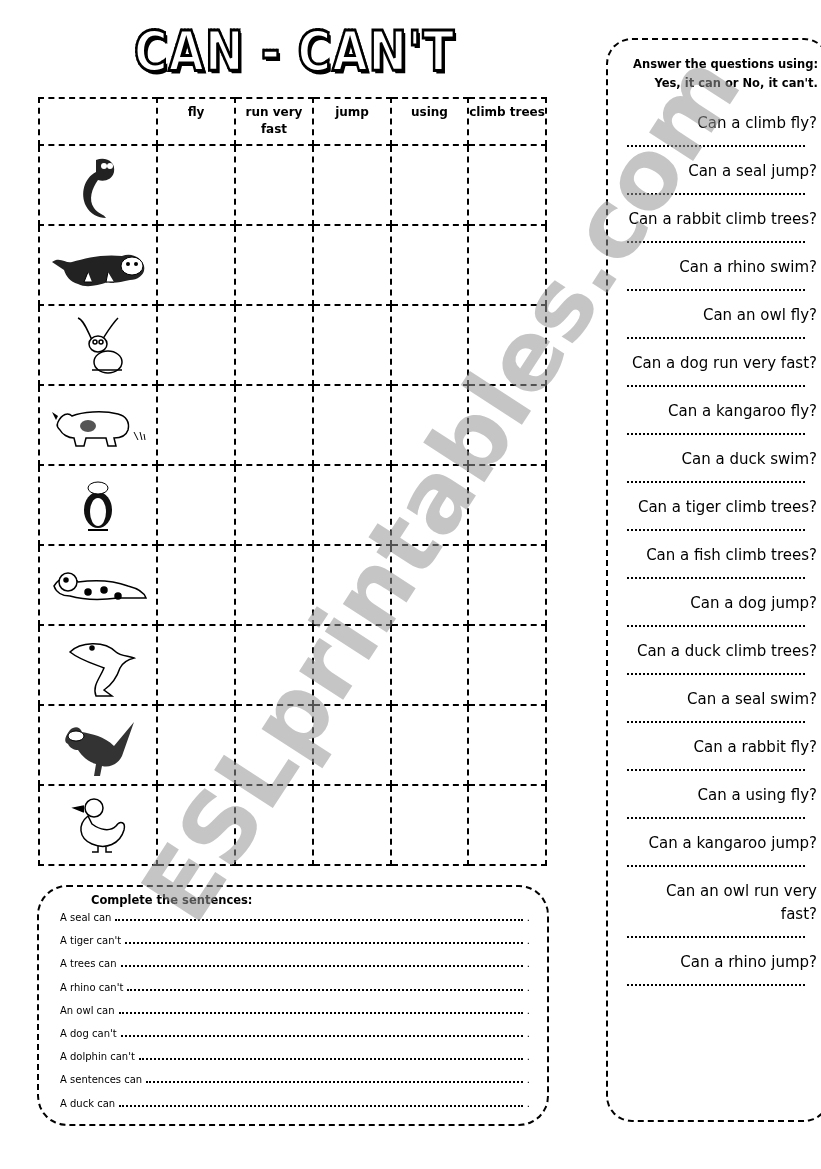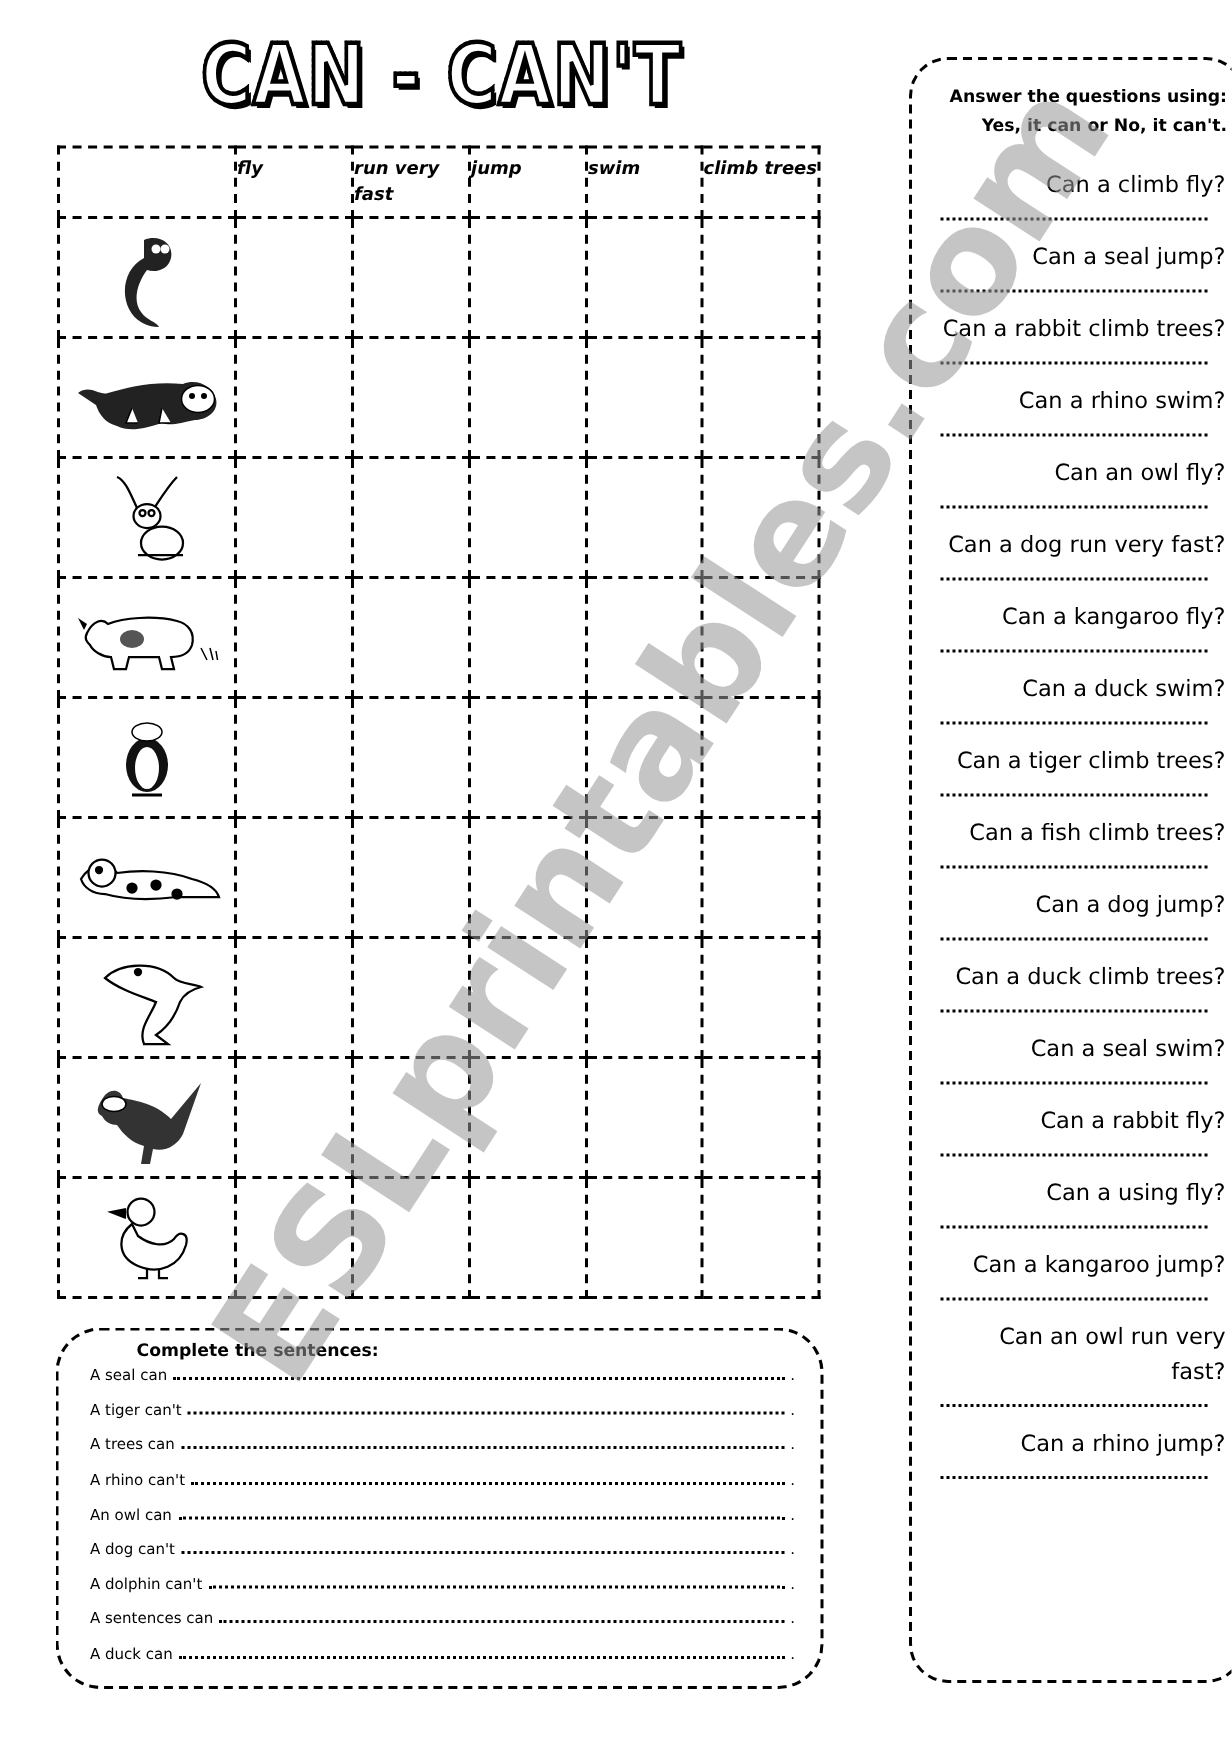--- a/index.html
+++ b/index.html
@@ -14,21 +14,21 @@
     transform: scaleX(0.82); transform-origin:left top;
     background-image: radial-gradient(#000 1px, transparent 1.2px);
     background-size:4px 4px;
     -webkit-background-clip:text; background-clip:text;
     white-space:nowrap;
   }
 
   
   .grid { position:absolute; left:38px; top:97px; border-collapse:collapse; }
   .grid td, .grid th { border:2px dashed #000; padding:0; }
-  .grid th { height:40px; font-weight:bold; font-size:12px; line-height:17px; vertical-align:top; text-align:left; padding-top:5px;font-style:italic; }
+  .grid th { height:40px; font-weight:bold; font-size:12px; line-height:17px; vertical-align:top; text-align:center; padding-top:5px; }
   .grid td { height:78px; }
   .c0 { width:116px; } .c1 { width:76px; } .c2 { width:76px; } .c3 { width:76px; } .c4 { width:75px; } .c5 { width:76px; }
   .animal-cell { position:relative; }
   .animal-img { position:absolute; left:8px; top:6px; width:102px; height:66px; }
 
   
   .qpanel {
     position:absolute; left:606px; top:38px; width:224px; height:1084px;
     border:2px dashed #000; border-radius:26px; box-sizing:border-box;text-align:right;
   }
@@ -62,21 +62,21 @@
 
 <div class="title">CAN - CAN'T</div>
 
 <table class="grid">
   <tbody>
       <tr>
     <th class="c0"></th>
     <th class="c1">fly</th>
     <th class="c2">run very fast</th>
     <th class="c3">jump</th>
-    <th class="c4">swim</th>
+    <th class="c4">using</th>
     <th class="c5">climb trees</th>
   </tr>
   </tbody>
     <tbody id="grid-body">
       <tr>
         <td class="c0 animal-cell">
           <div class="animal-img"><svg viewBox="0 0 102 66">
               <path d="M48 8c10-4 20 2 18 12-2 8-10 10-16 8-6 8-10 20-4 28 4 6 10 6 12 10-8 0-16-4-20-12-6-12-2-28 10-34z" fill="#222"></path>
               <circle cx="56" cy="14" r="3" fill="#fff"></circle>
               <circle cx="62" cy="14" r="3" fill="#fff"></circle>

